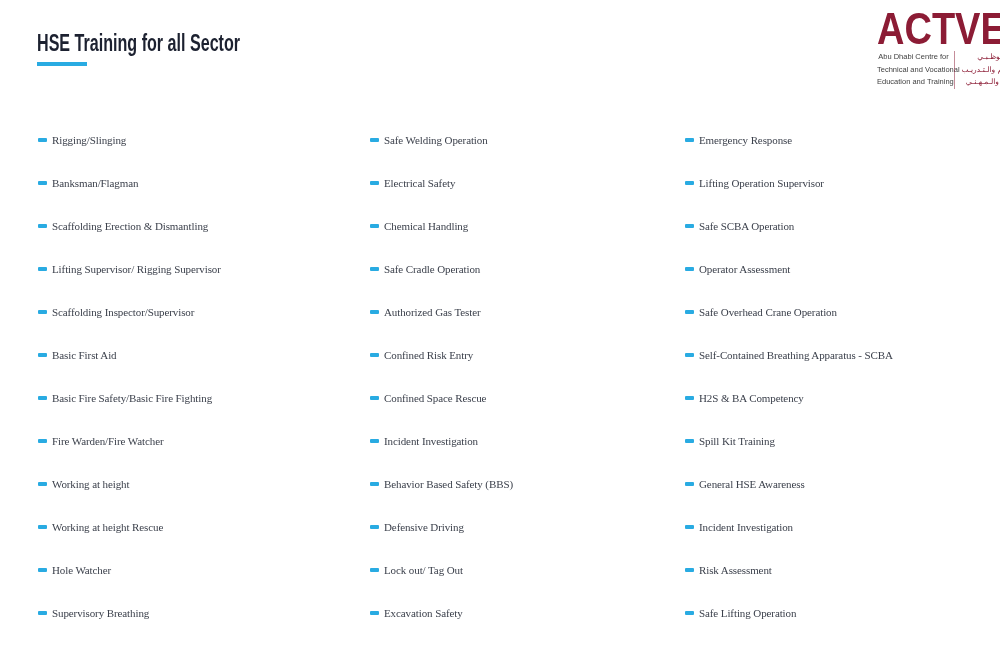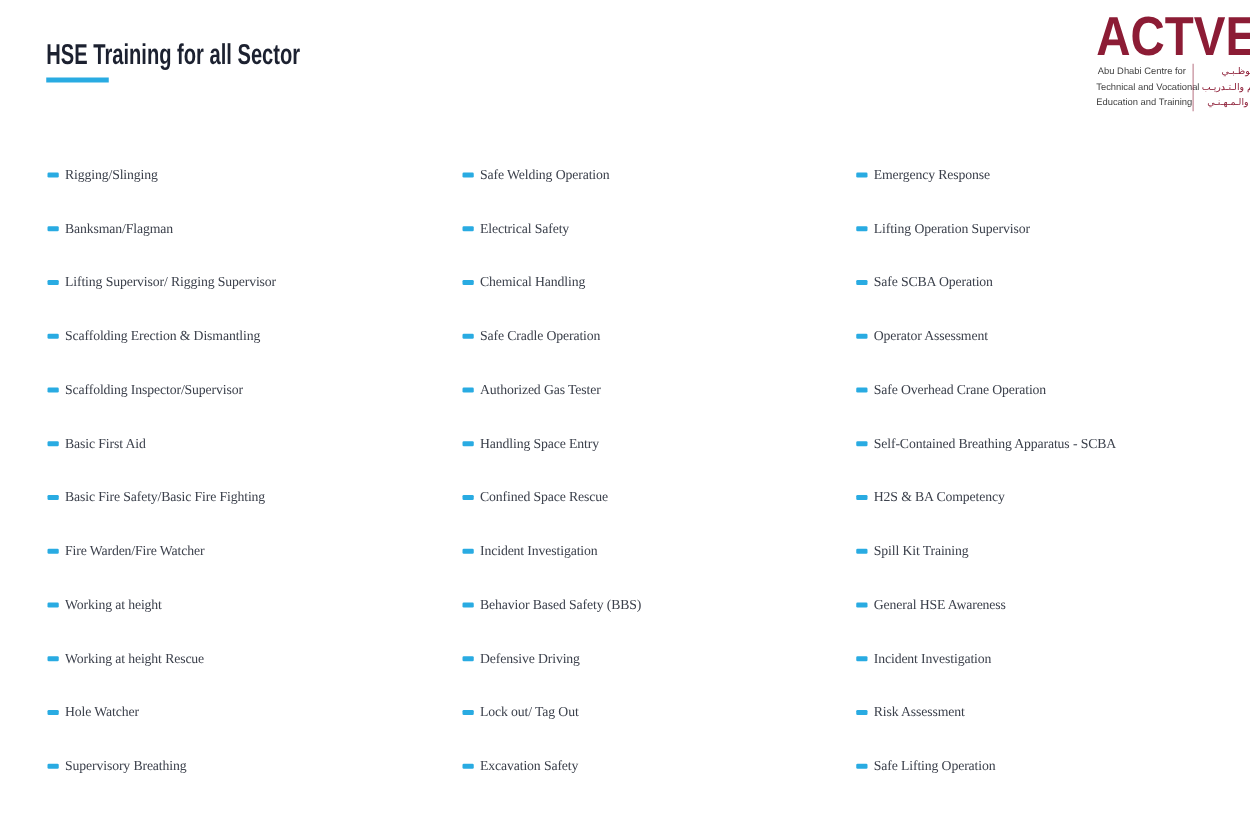--- a/index.html
+++ b/index.html
@@ -139,28 +139,28 @@
       <div class="item">
         <span class="dash"></span>
         <span class="item-label">Rigging/Slinging</span>
       </div>
       <div class="item">
         <span class="dash"></span>
         <span class="item-label">Banksman/Flagman</span>
       </div>
       <div class="item">
         <span class="dash"></span>
+        <span class="item-label">Scaffolding Erection &amp; Dismantling</span>
+      </div>
+      <div class="item">
+        <span class="dash"></span>
         <span class="item-label">Lifting Supervisor/ Rigging Supervisor</span>
       </div>
       <div class="item">
         <span class="dash"></span>
-        <span class="item-label">Scaffolding Erection &amp; Dismantling</span>
-      </div>
-      <div class="item">
-        <span class="dash"></span>
         <span class="item-label">Scaffolding Inspector/Supervisor</span>
       </div>
       <div class="item">
         <span class="dash"></span>
         <span class="item-label">Basic First Aid</span>
       </div>
       <div class="item">
         <span class="dash"></span>
         <span class="item-label">Basic Fire Safety/Basic Fire Fighting</span>
       </div>
@@ -201,21 +201,21 @@
       <div class="item">
         <span class="dash"></span>
         <span class="item-label">Safe Cradle Operation</span>
       </div>
       <div class="item">
         <span class="dash"></span>
         <span class="item-label">Authorized Gas Tester</span>
       </div>
       <div class="item">
         <span class="dash"></span>
-        <span class="item-label">Handling Space Entry</span>
+        <span class="item-label">Confined Risk Entry</span>
       </div>
       <div class="item">
         <span class="dash"></span>
         <span class="item-label">Confined Space Rescue</span>
       </div>
       <div class="item">
         <span class="dash"></span>
         <span class="item-label">Incident Investigation</span>
       </div>
       <div class="item">

